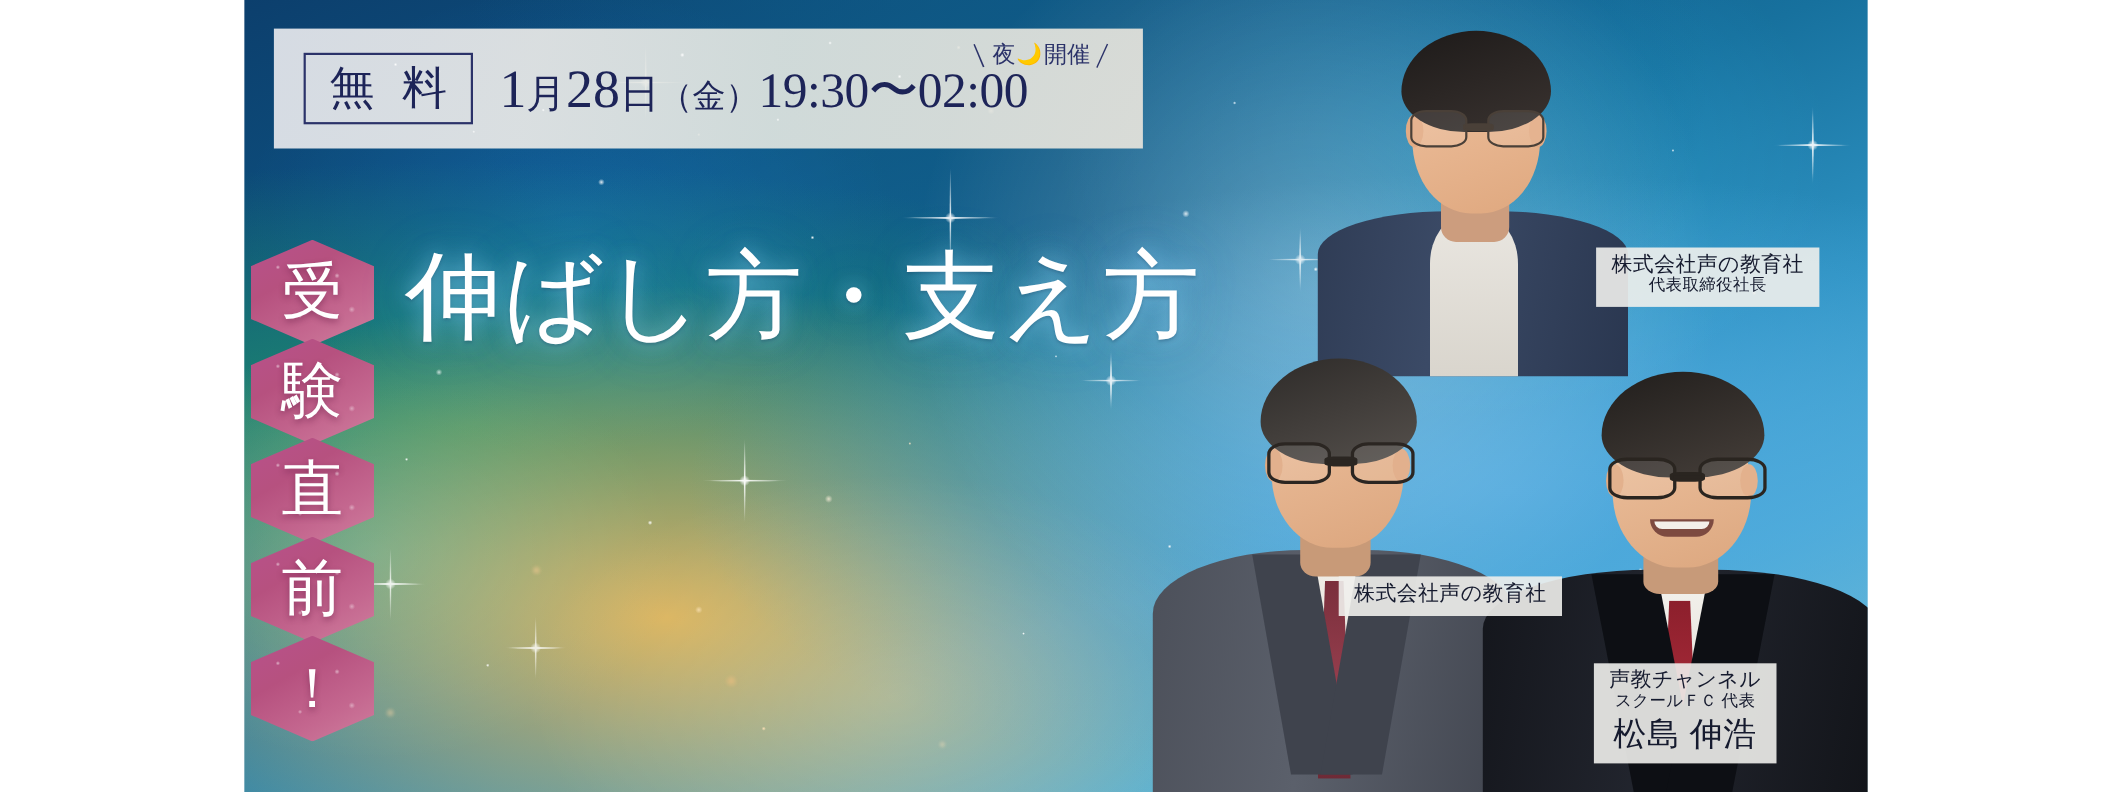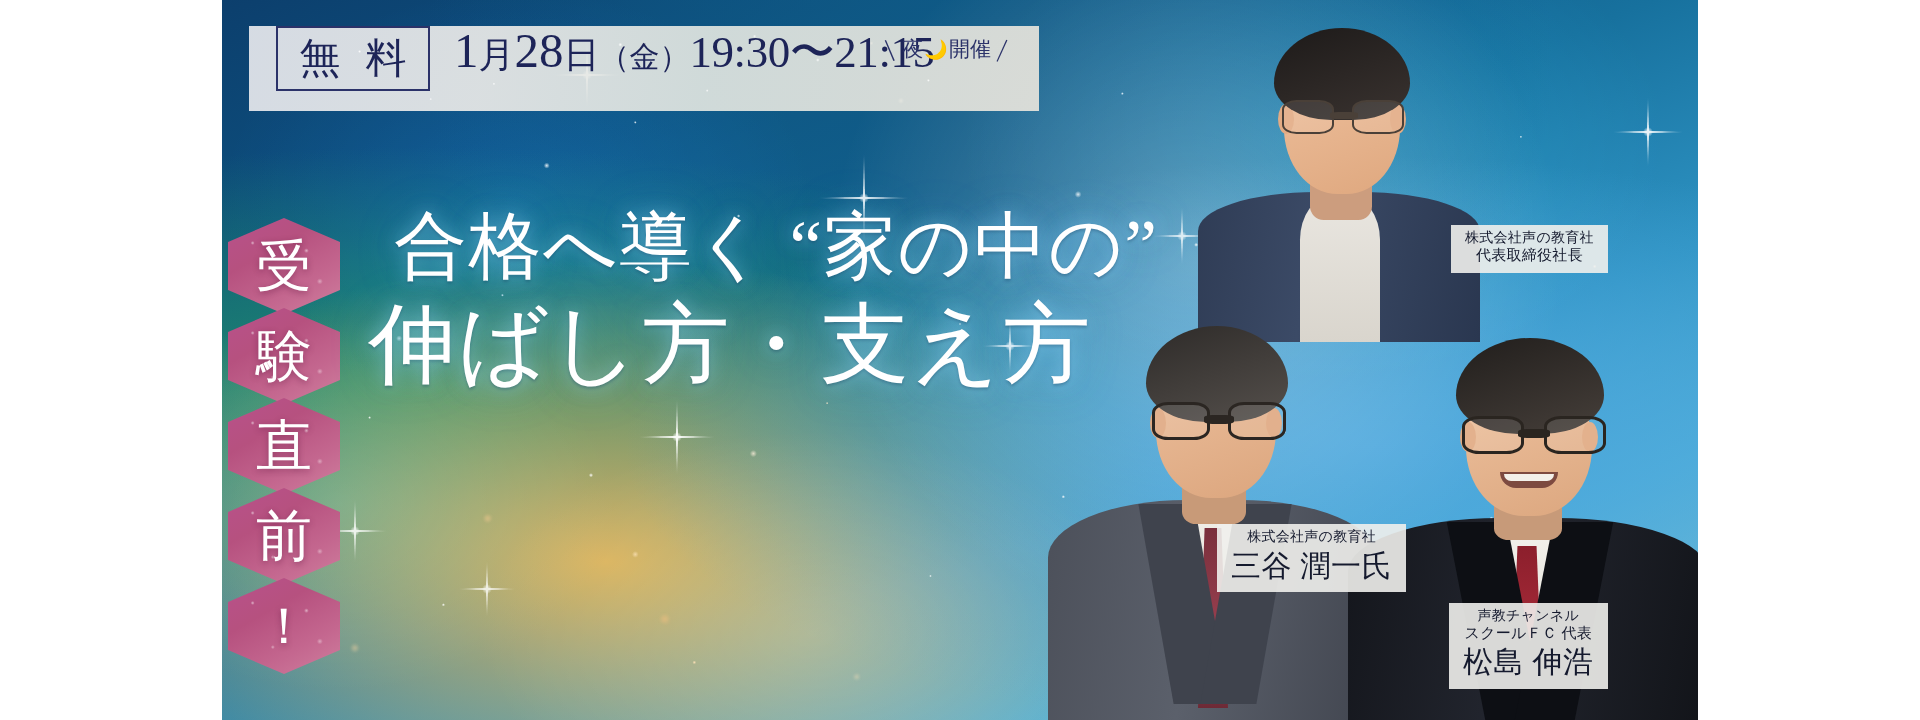--- a/index.html
+++ b/index.html
@@ -93,23 +93,23 @@
     -webkit-mask-image:linear-gradient(90deg,transparent,#000 48%,#000 52%,transparent);
     mask-image:linear-gradient(90deg,transparent,#000 48%,#000 52%,transparent);}
   .spark::after{width:2px;height:100%;
     -webkit-mask-image:linear-gradient(180deg,transparent,#000 48%,#000 52%,transparent);
     mask-image:linear-gradient(180deg,transparent,#000 48%,#000 52%,transparent);}
   .spark i{position:absolute;left:50%;top:50%;width:10px;height:10px;border-radius:50%;
     transform:translate(-50%,-50%);background:radial-gradient(circle,#fff 0%,rgba(255,255,255,.6) 35%,rgba(255,255,255,0) 70%);}
 
   
   .infobar{
-    position:absolute;left:27px;top:26px;width:790px;height:85px;
+    position:absolute;left:27px;top:26px;width:790px;height:109px;
     background:linear-gradient(100deg,rgba(229,231,236,.93) 0%,rgba(233,233,231,.93) 30%,rgba(224,229,224,.92) 58%,rgba(231,228,220,.92) 100%);
-    display:flex;align-items:flex-start;
+    display:flex;align-items:center;
   }
   .infobar .grain{
     position:absolute;inset:0;pointer-events:none;
     background-image:
       radial-gradient(1.6px 1.6px at 14% 30%,rgba(255,255,255,.95),transparent),
       radial-gradient(1.4px 1.4px at 31% 68%,rgba(255,255,255,.9),transparent),
       radial-gradient(2px 2px at 47% 22%,rgba(255,255,255,.95),transparent),
       radial-gradient(1.4px 1.4px at 58% 76%,rgba(255,255,255,.9),transparent),
       radial-gradient(1.8px 1.8px at 72% 40%,rgba(255,255,255,.9),transparent),
       radial-gradient(1.5px 1.5px at 86% 64%,rgba(255,255,255,.9),transparent),
@@ -237,21 +237,21 @@
   #p3 .glasses .bridge{left:56px;top:13px;width:26px;height:3px;background:#2a2520;}
   #p3 .smile{position:absolute;left:152px;top:168px;width:58px;height:16px;border-radius:0 0 40px 40px;background:#7d4a40;}
   #p3 .smile::after{content:"";position:absolute;left:4px;top:2px;width:50px;height:7px;border-radius:0 0 30px 30px;background:#f3f0ea;}
 
   
   .plate{
     position:absolute;background:rgba(240,240,236,.90);
     color:#151a2e;text-align:center;padding:5px 14px 9px;
     line-height:1.18;white-space:nowrap;
   }
-  .plate .org{font-size:14px;letter-spacing:.02em;}
+  .plate .org{font-size:19px;letter-spacing:.02em;font-family:Liberation Mono, monospace;}
   .plate .role{font-size:15px;letter-spacing:.02em;}
   .plate .nm{font-size:30px;letter-spacing:.02em;margin-top:2px;}
   #plate1{left:1229px;top:225px;}
   #plate2{left:995px;top:524px;}
   #plate3{left:1227px;top:603px;}
 
   
   .mask{position:absolute;top:0;height:720px;background:#fff;}
   .mask.l{left:0;width:222px;}
   .mask.r{left:1698px;width:222px;}
@@ -299,21 +299,21 @@
       <div class="free-box">
         <span>無 料</span>
       </div>
 
       <div class="date-line">
         <span class="d-num">1</span>
         <span class="d-kan">月</span>
         <span class="d-num">28</span>
         <span class="d-kan">日</span>
         <span class="d-dow">（金）</span>
-        <span class="d-time">19:30〜21:15</span>
+        <span class="d-time">19:30〜02:00</span>
       </div>
 
       <div class="night">
         <span class="sl">＼</span>
         <span>夜</span>
         <span class="moon">🌙</span>
         <span>開催</span>
         <span class="sr">／</span>
       </div>
     </div>
@@ -336,21 +336,20 @@
           <span class="spk"></span>
           <span>前</span>
         </div>
       <div class="hex h5">
           <span class="spk"></span>
           <span>！</span>
         </div>
     </div>
 
     <div class="headline">
-      <div class="hl hl1">合格へ導く “家の中の”</div>
       <div class="hl hl2">伸ばし方・支え方</div>
     </div>
 
     <div class="person" id="p1">
       <div class="ph-body"></div>
       <div class="ph-shirt"></div>
       <div class="ph-neck"></div>
       <div class="ph-head"></div>
       <div class="ear-l"></div>
       <div class="ear-r"></div>
@@ -399,21 +398,20 @@
       </div>
     </div>
 
     <div class="plate" id="plate1">
       <div class="org">株式会社声の教育社</div>
       <div class="role">代表取締役社長</div>
     </div>
 
     <div class="plate" id="plate2">
       <div class="org">株式会社声の教育社</div>
-      <div class="nm">三谷 潤一氏</div>
     </div>
 
     <div class="plate" id="plate3">
       <div class="org">声教チャンネル</div>
       <div class="role">スクールＦＣ 代表</div>
       <div class="nm">松島 伸浩</div>
     </div>
 
   </div>
 

